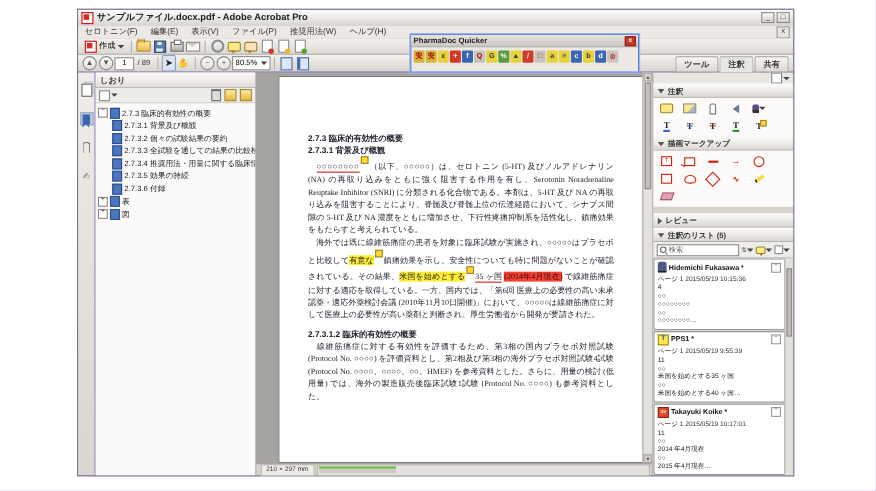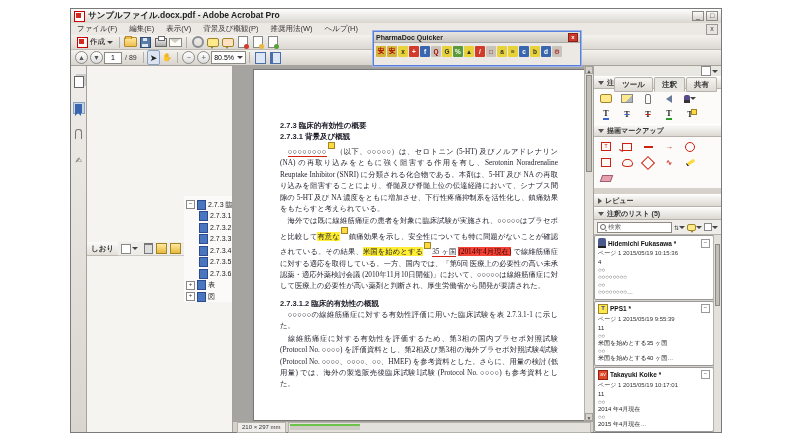--- a/index.html
+++ b/index.html
@@ -82,21 +82,21 @@
     display:flex;flex-direction:column;align-items:center;padding-top:10px;gap:14px;box-sizing:border-box;}
   .rail-ic{width:12px;height:12px;display:flex;align-items:center;justify-content:center;font-size:8px;color:#555;}
   .rail-ic.active{background:#c9d4e4;border:1px solid #8aa0c0;box-sizing:border-box;}
   .bm-ribbon{width:7px;height:9px;background:#3a66b0;position:relative;}
   .bm-ribbon:after{content:"";position:absolute;bottom:-3px;left:0;border-left:3.5px solid #3a66b0;
     border-right:3.5px solid #3a66b0;border-bottom:3px solid transparent;}
   .pages-ic{width:8px;height:10px;background:#fff;border:1px solid #666;box-shadow:2px -2px 0 -0px #ccc;}
   .clip-ic{width:5px;height:9px;border:1px solid #777;border-radius:3px 3px 0 0;border-bottom:none;}
   .sig-ic{font-size:8px;color:#666;font-style:italic;}
   
-  .bmpanel{width:146px;background:#f5f4f1;border-right:1px solid #a5a29c;display:flex;flex-direction:row;box-sizing:border-box;align-items:center;}
+  .bmpanel{width:146px;background:#f5f4f1;border-right:1px solid #a5a29c;display:flex;flex-direction:column;box-sizing:border-box;}
   .bm-head{height:13px;background:linear-gradient(#fbfaf8,#e3e0da);border-bottom:1px solid #bdbab4;
     display:flex;align-items:center;font-size:7.5px;font-weight:bold;color:#333;padding:0 4px;}
   .bm-tools{height:13px;border-bottom:1px solid #ccc9c3;display:flex;align-items:center;padding:0 3px;gap:3px;background:#efede9;}
   .bm-opt{font-size:7px;color:#444;display:flex;align-items:center;gap:1px;}
   .sq{width:8px;height:8px;border:1px solid #888;background:#fff;display:inline-block;}
   .bm-spacer{flex:1;}
   .trash-ic{width:7px;height:8px;border:1px solid #777;border-top:2px solid #777;background:#ddd;}
   .bmadd{width:9px;height:9px;background:linear-gradient(#ffe9a0,#e8b93a);border:1px solid #a08428;}
   .bm-tree{flex:1;background:#fbfaf8;font-size:7px;color:#1a1a1a;padding:3px 0 0 2px;overflow:hidden;}
   .bm-row{display:flex;align-items:center;height:11.5px;white-space:nowrap;overflow:hidden;}
@@ -182,43 +182,43 @@
   .c-ico.hlR{background:#e04a2a;border:1px solid #902010;color:#fff;font-size:5px;line-height:7px;text-align:center;}
   .c-author{font-weight:bold;font-size:6.5px;color:#111;white-space:nowrap;overflow:hidden;}
   .c-min{margin-left:auto;width:7px;height:7px;border:1px solid #999;font-size:6px;line-height:5px;text-align:center;color:#555;flex:none;}
   .c-meta{font-size:6px;color:#333;margin-top:1px;white-space:nowrap;}
   .c-body{font-size:6px;line-height:7.6px;color:#222;white-space:pre-line;margin-top:1px;word-break:break-all;}
   .cl-sb{position:absolute;right:0;top:0;width:7px;bottom:0;background:#e3e1dc;border-left:1px solid #b5b2ac;}
   .cl-sb .thumb{margin:9px 1px 0 1px;height:60px;background:#c2bfb8;border:1px solid #8d8a84;}
   
   .rtabs{position:absolute;right:4px;top:42px;display:flex;gap:1px;z-index:5;}
   .rtab{height:13px;padding:0 7px;font-size:7.5px;font-weight:bold;color:#333;display:flex;align-items:center;
-    background:linear-gradient(#f7f5f1,#ddd9d3);border:1px solid #b5b2ac;border-radius:2px 2px 0 0;margin-top:26px;}
+    background:linear-gradient(#f7f5f1,#ddd9d3);border:1px solid #b5b2ac;border-radius:2px 2px 0 0;}
   .rtab.active{background:#e9e7e2;border-bottom-color:#e9e7e2;}
 </style>
 </head>
 <body>
 
 <div class="canvas">
   <div class="win">
 
     <div class="titlebar">
       <span class="app-ico"></span>
       <span class="title-txt">サンプルファイル.docx.pdf - Adobe Acrobat Pro</span>
       <span class="win-btns">
         <span class="wbtn">_</span>
         <span class="wbtn">□</span>
       </span>
     </div>
 
     <div class="menubar">
-      <span class="menu-item">ファイル(F)</span>
+      <span class="menu-item">セロトニン(F)</span>
       <span class="menu-item">編集(E)</span>
       <span class="menu-item">表示(V)</span>
-      <span class="menu-item">背景及び概観(P)</span>
+      <span class="menu-item">ファイル(P)</span>
       <span class="menu-item">推奨用法(W)</span>
       <span class="menu-item">ヘルプ(H)</span>
       <span class="menu-close">x</span>
     </div>
 
     <div class="toolbar1">
       <span class="tbtn create-btn">
         <span class="app-ico" style="margin:0"></span>
         <span>作成</span>
         <span class="caret"></span>
@@ -388,22 +388,21 @@
           </div>
         </div>
       </div>
 
       <div class="docarea">
         <div class="page">
           <div class="dh">2.7.3 臨床的有効性の概要</div>
           <div class="dh">2.7.3.1 背景及び概観</div>
           <div class="dp"><span>　</span><span class="redline">○○○○○○○○</span><span class="noteic"></span><span>（以下、○○○○○）は、セロトニン (5-HT) 及びノルアドレナリン (NA) の再取り込みをともに強く阻害する作用を有し、</span><span style="font-style:normal">Serotonin Noradrenaline Reuptake Inhibitor</span><span> (SNRI) に分類される化合物である。本剤は、5-HT 及び NA の再取り込みを阻害することにより、脊髄及び脊髄上位の伝達経路において、シナプス間隙の 5-HT 及び NA 濃度をともに増加させ、下行性疼痛抑制系を活性化し、鎮痛効果をもたらすと考えられている。</span></div>
           <div class="dp"><span>　海外では既に線維筋痛症の患者を対象に臨床試験が実施され、○○○○○はプラセボと比較して</span><span class="hl-y">有意な</span><span class="noteic"></span><span>鎮痛効果を示し、安全性についても特に問題がないことが確認されている。その結果、</span><span class="hl-y">米国を始めとする</span><span class="noteic"></span><span class="redunder">35 ヶ国</span> <span class="hl-r">(2014年4月現在)</span><span> で線維筋痛症に対する適応を取得している。一方、国内では、「第6回 医療上の必要性の高い未承認薬・適応外薬検討会議 (2010年11月10日開催)」において、○○○○○は線維筋痛症に対して医療上の必要性が高い薬剤と判断され、厚生労働省から開発が要請された。</span></div>
-          <div class="dh" style="margin-top:6px">2.7.3.1.2 臨床的有効性の概観</div>
-          <div class="dp">　○○○○○の線維筋痛症に対する有効性評価に用いた臨床試験を表 2.7.3.1-1 に示した。</div>
+          <div class="dh" style="margin-top:6px">2.7.3.1.2 臨床的有効性の概要</div>
           <div class="dp">　線維筋痛症に対する有効性を評価するため、第3相の国内プラセボ対照試験 (Protocol No. ○○○○) を評価資料とし、第2相及び第3相の海外プラセボ対照試験4試験 (Protocol No. ○○○○、○○○○、○○、HMEF) を参考資料とした。さらに、用量の検討 (低用量) では、海外の製造販売後臨床試験1試験 (Protocol No. ○○○○) も参考資料とした。</div>
 
         </div>
         <div class="vsb">
           <div class="arr">▲</div>
           <div class="thumb"></div>
           <div class="arr btm">▼</div>
         </div>
         <div class="docbottom">
           <span class="sizebox">210 × 297 mm</span>

